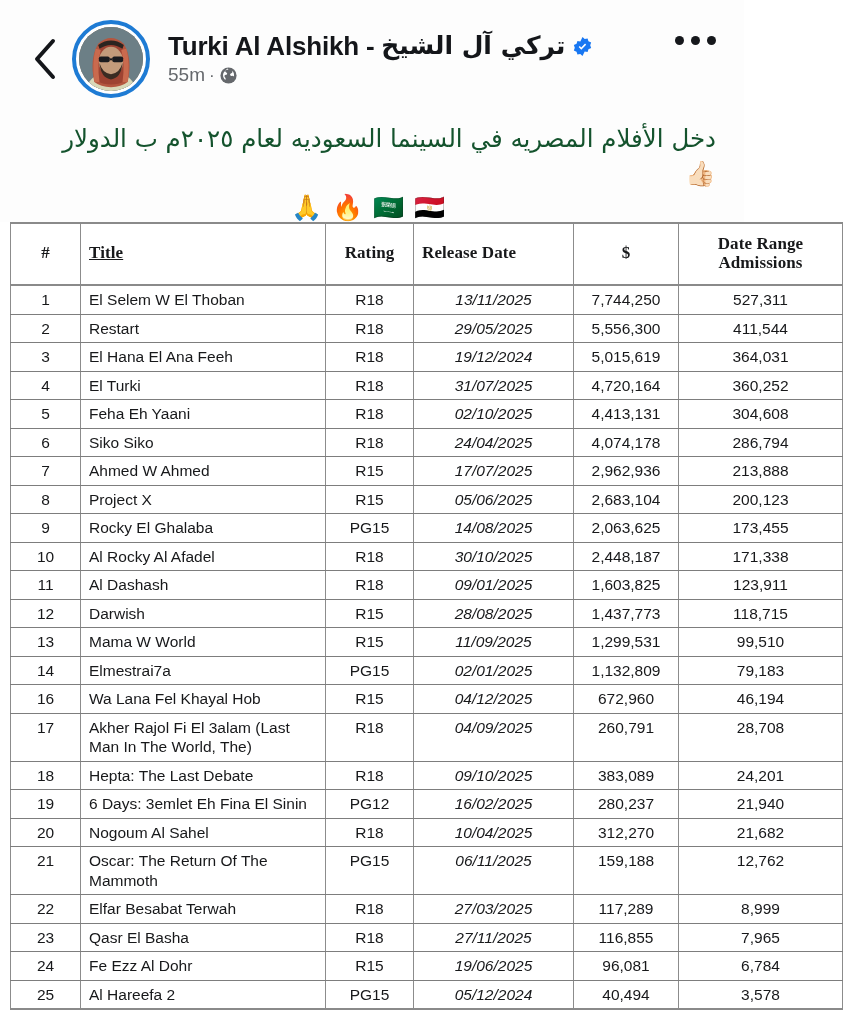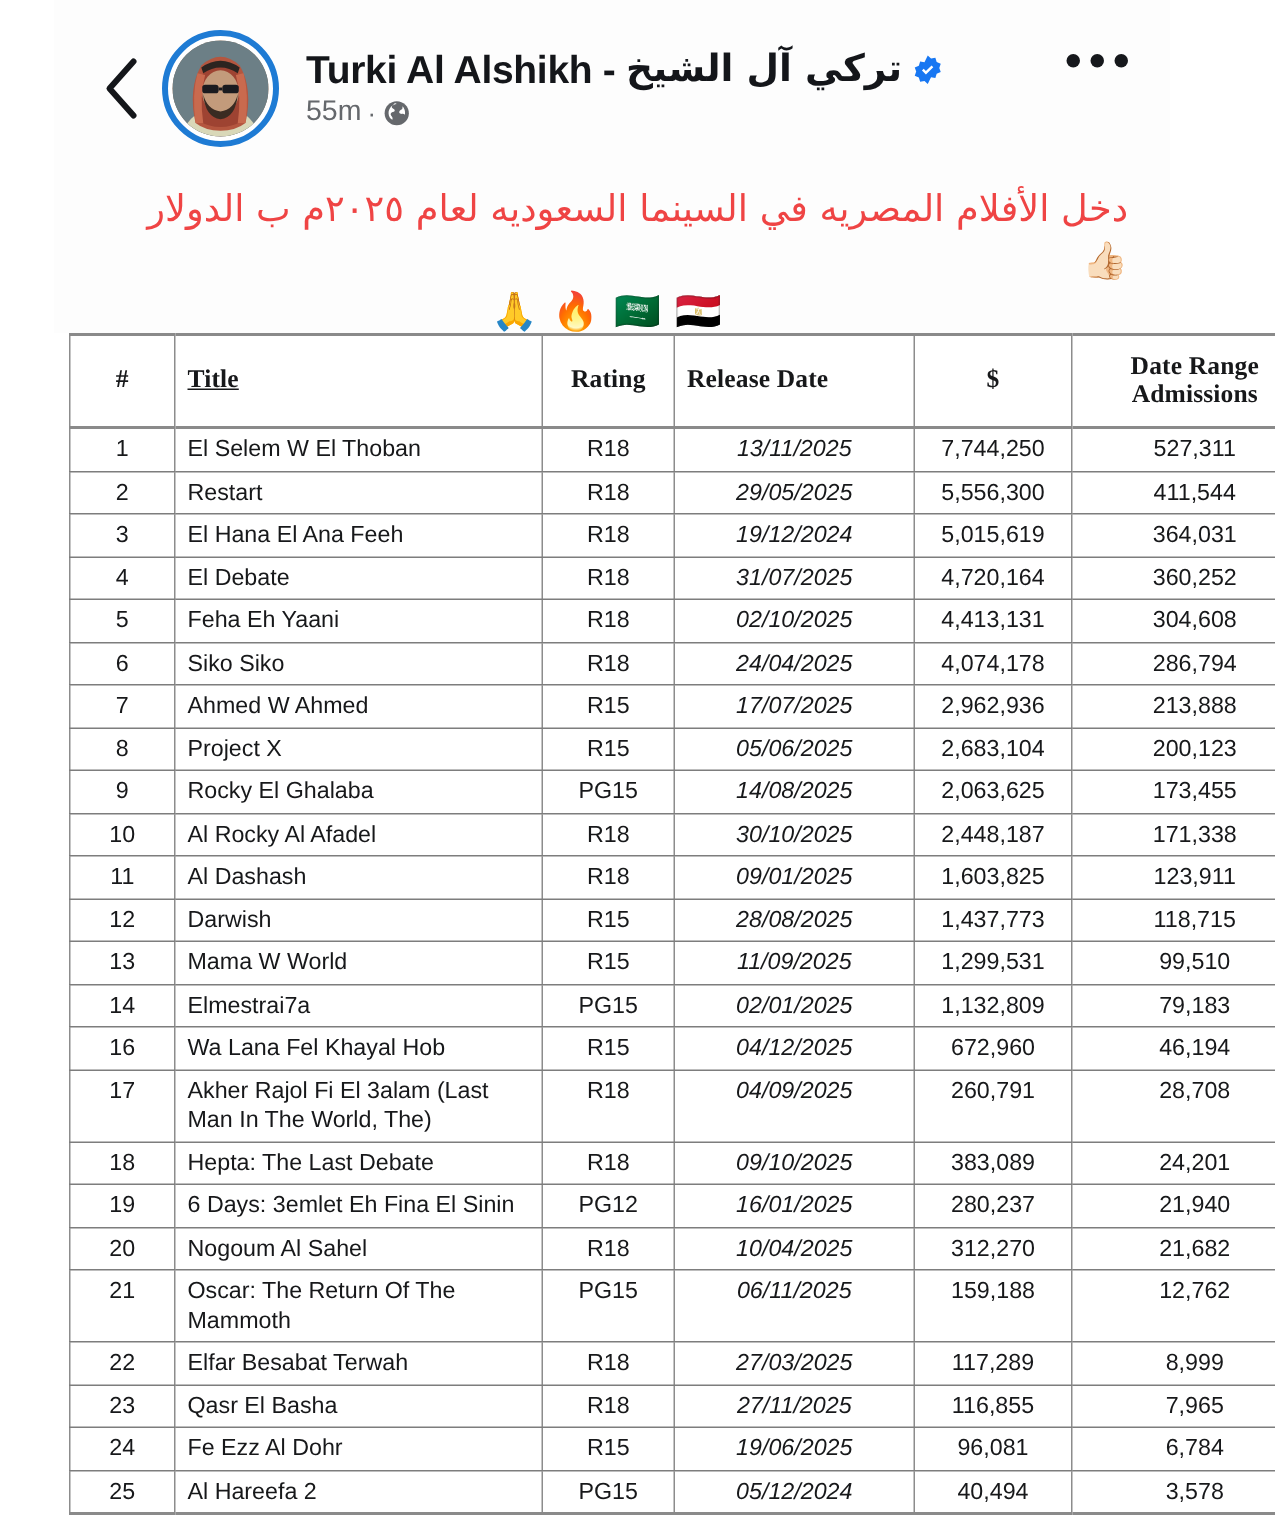--- a/index.html
+++ b/index.html
@@ -11,21 +11,20 @@
     background: #ffffff;
     font-family: "Liberation Sans", "DejaVu Sans", sans-serif;
     overflow: hidden;
   }
 
   .screen {
     position: relative;
     width: 744px;
     height: 1025px;
     background: #fdfdfd;
-    margin-left: 36px;
   }
 
   
   .post-header {
     position: relative;
     height: 118px;
     display: flex;
     align-items: center;
     padding: 0 22px 0 22px;
   }
@@ -131,21 +130,21 @@
   
   .post-body {
     padding: 4px 28px 0 30px;
     direction: rtl;
     text-align: right;
   }
   .post-text {
     font-family: "DejaVu Sans", sans-serif;
     font-size: 24.5px;
     line-height: 1.42;
-    color: #ef4444;
+    color: #14532d;
     direction: rtl;
     unicode-bidi: isolate;
   }
   .emoji {
     font-family: "DejaVu Sans", sans-serif;
   }
   .post-emoji-row {
     margin-top: 1px;
     font-size: 25px;
     letter-spacing: 1px;
@@ -349,21 +348,21 @@
           <tr>
             <td class="t-num">3</td>
             <td class="t-title">El Hana El Ana Feeh</td>
             <td class="t-rate">R18</td>
             <td class="t-date">19/12/2024</td>
             <td class="t-gross">5,015,619</td>
             <td class="t-adm">364,031</td>
           </tr>
           <tr>
             <td class="t-num">4</td>
-            <td class="t-title">El Debate</td>
+            <td class="t-title">El Turki</td>
             <td class="t-rate">R18</td>
             <td class="t-date">31/07/2025</td>
             <td class="t-gross">4,720,164</td>
             <td class="t-adm">360,252</td>
           </tr>
           <tr>
             <td class="t-num">5</td>
             <td class="t-title">Feha Eh Yaani</td>
             <td class="t-rate">R18</td>
             <td class="t-date">02/10/2025</td>
@@ -463,21 +462,21 @@
             <td class="t-title">Hepta: The Last Debate</td>
             <td class="t-rate">R18</td>
             <td class="t-date">09/10/2025</td>
             <td class="t-gross">383,089</td>
             <td class="t-adm">24,201</td>
           </tr>
           <tr class="tall">
             <td class="t-num">19</td>
             <td class="t-title">6 Days: 3emlet Eh Fina El Sinin</td>
             <td class="t-rate">PG12</td>
-            <td class="t-date">16/01/2025</td>
+            <td class="t-date">16/02/2025</td>
             <td class="t-gross">280,237</td>
             <td class="t-adm">21,940</td>
           </tr>
           <tr>
             <td class="t-num">20</td>
             <td class="t-title">Nogoum Al Sahel</td>
             <td class="t-rate">R18</td>
             <td class="t-date">10/04/2025</td>
             <td class="t-gross">312,270</td>
             <td class="t-adm">21,682</td>

